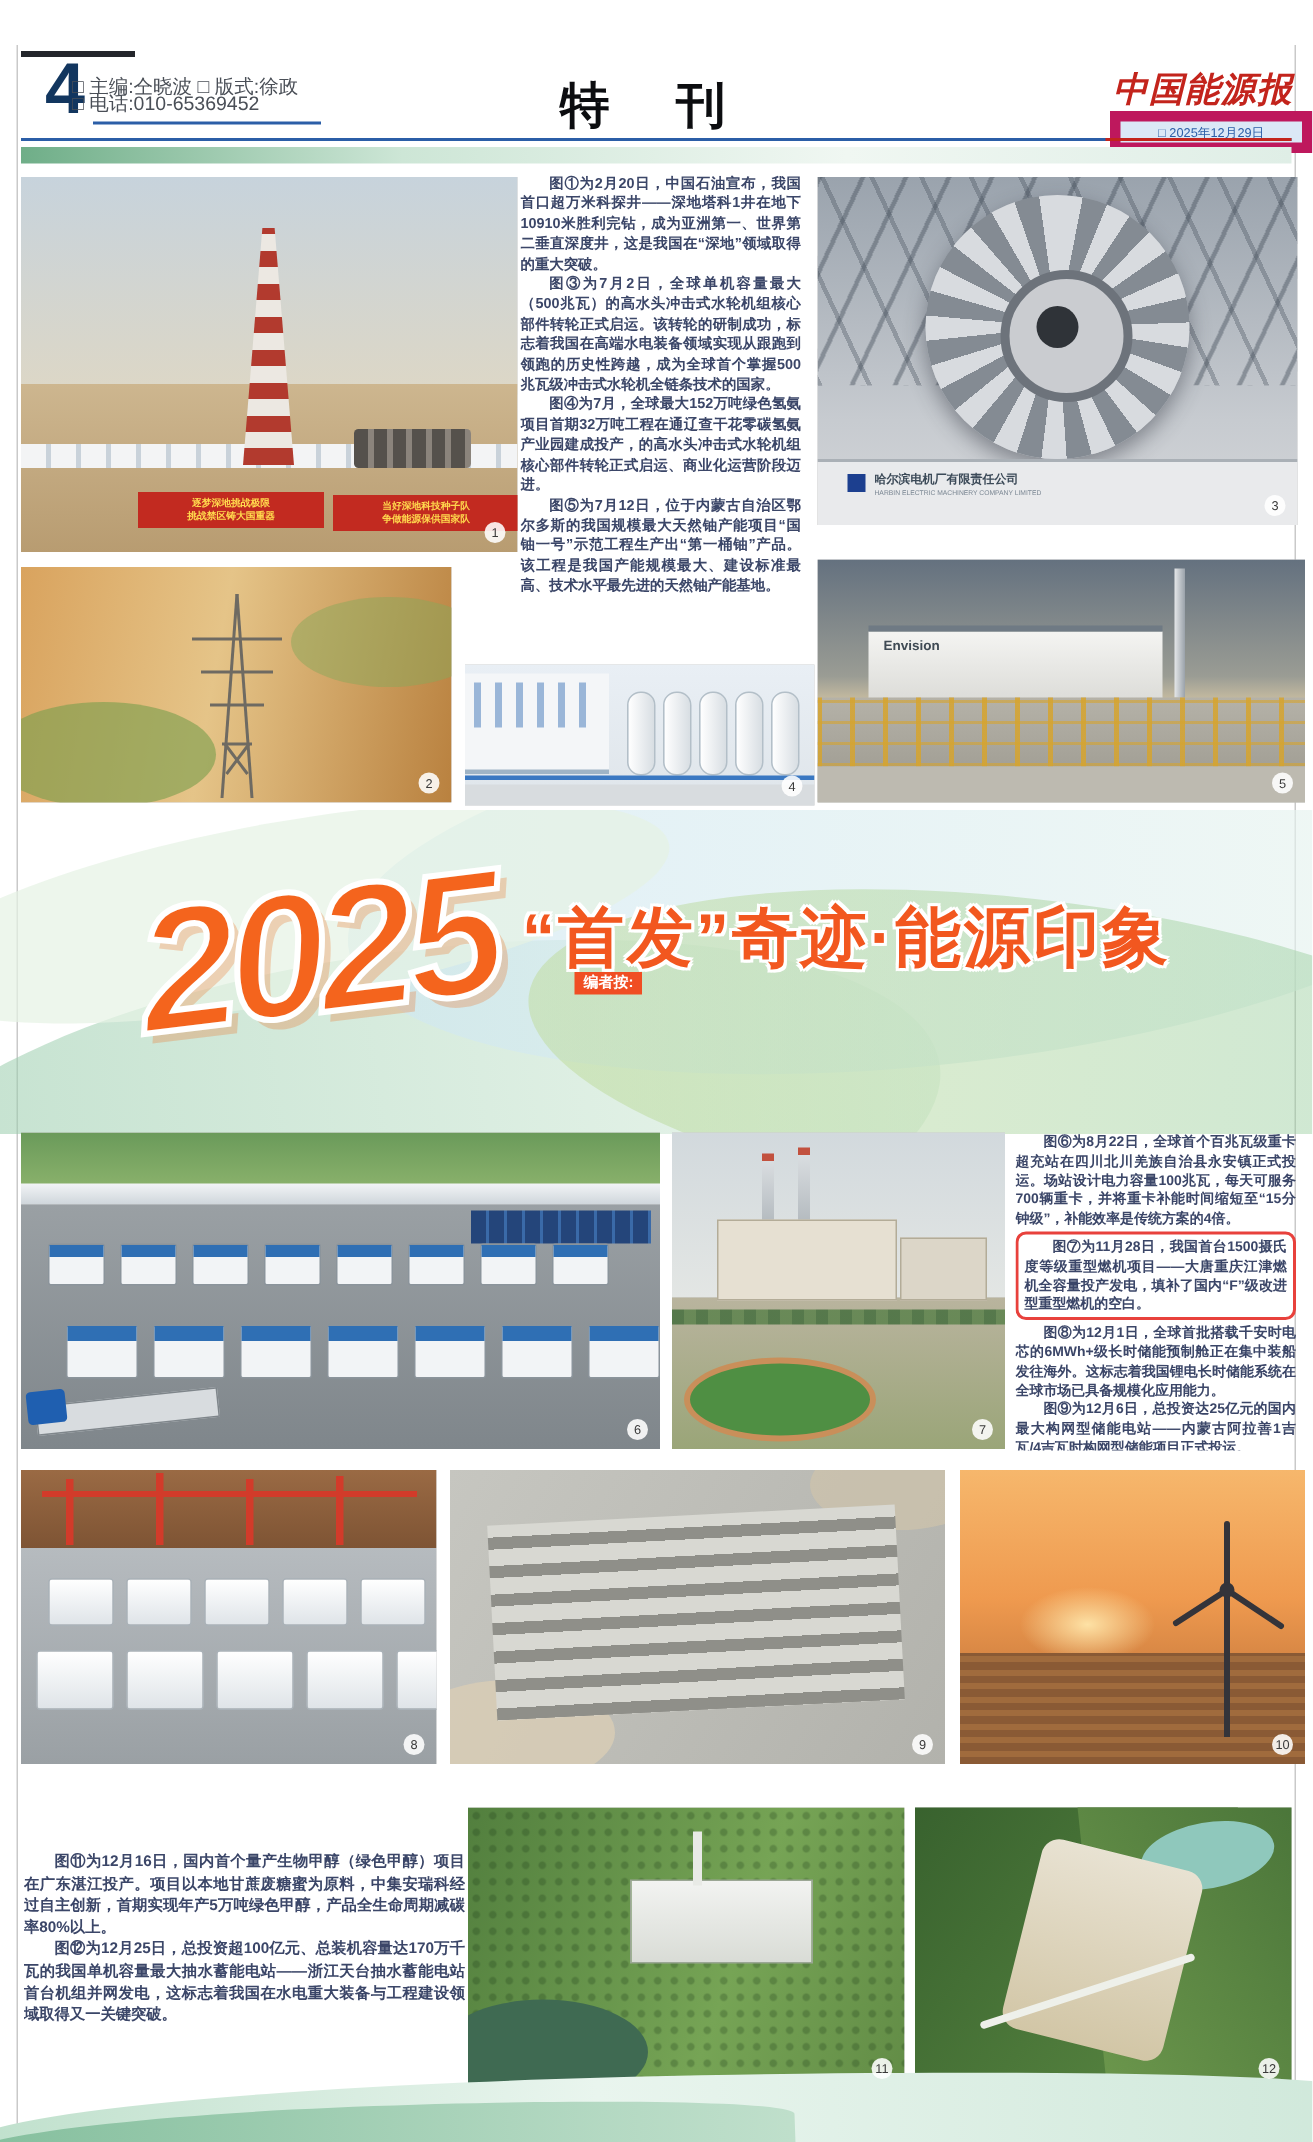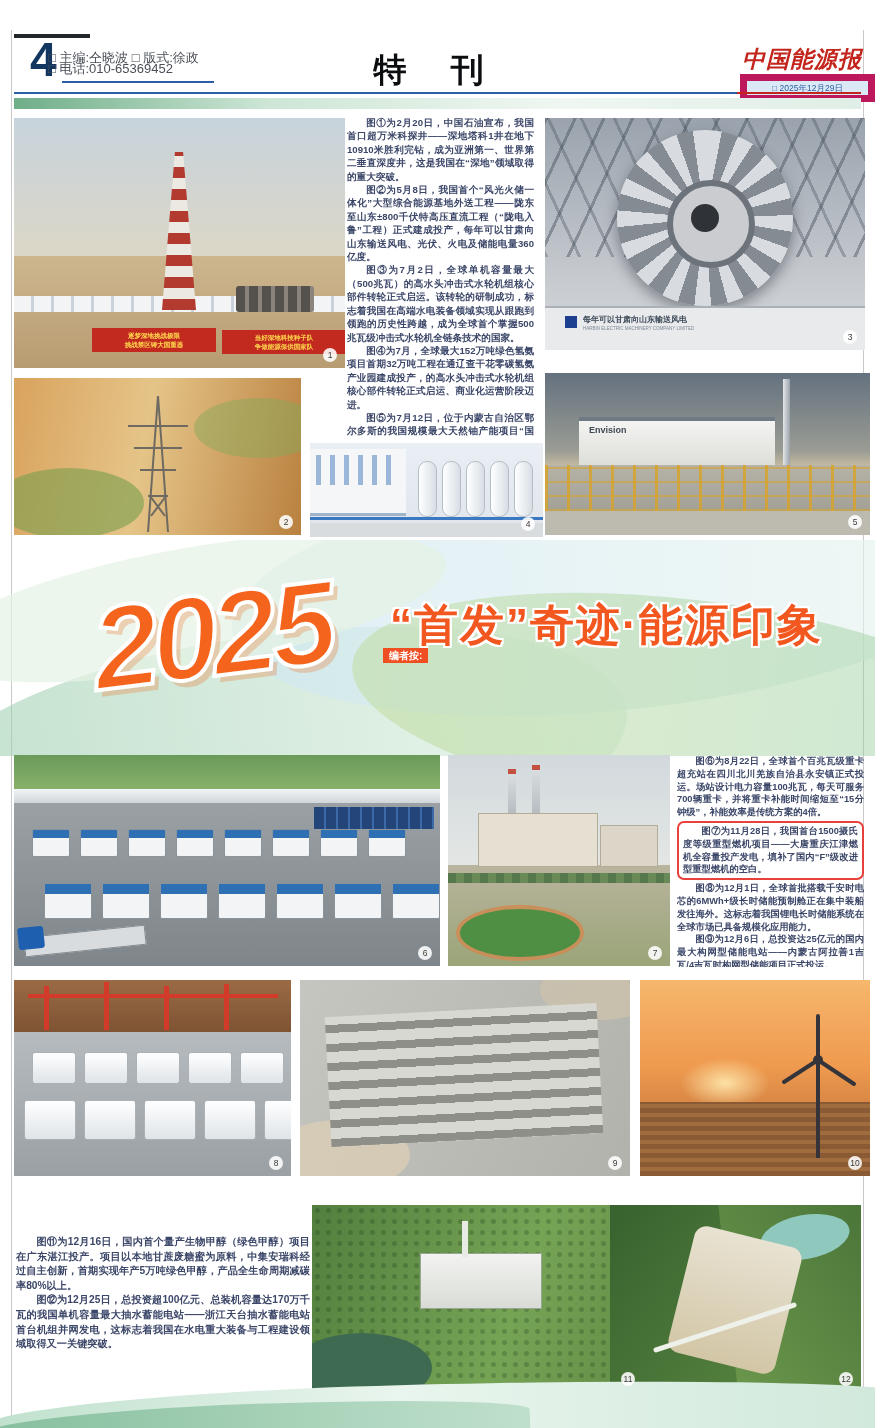--- a/index.html
+++ b/index.html
@@ -35,21 +35,21 @@
   .band{position:absolute;left:0;top:540px;width:875px;height:216px;overflow:hidden;}
   .rb{position:absolute;border-radius:50%;}
   .rb1{left:-90px;top:95px;width:720px;height:250px;background:linear-gradient(90deg,#8fc7a4,#dcefe0);opacity:.55;transform:rotate(-8deg);}
   .rb2{left:230px;top:-70px;width:780px;height:240px;background:linear-gradient(90deg,#cfe7f2,#eaf5ee);opacity:.65;transform:rotate(-6deg);}
   .rb3{left:350px;top:60px;width:680px;height:210px;background:linear-gradient(90deg,#bcd98f,#8cc9a0);opacity:.45;transform:rotate(7deg);}
   .rb4{left:-70px;top:8px;width:520px;height:120px;background:#e6f2e4;opacity:.7;transform:rotate(-10deg);}
   .year2025{position:absolute;left:92px;top:576px;font-size:118px;line-height:1;font-weight:800;font-style:italic;
             letter-spacing:-6px;color:#f4641d;-webkit-text-stroke:4px #ffffff;
             text-shadow:5px 7px 0 rgba(235,120,45,.30);transform:rotate(-7deg);}
   .feat-title{position:absolute;left:348px;top:596px;font-size:44px;font-weight:900;color:#f2571f;letter-spacing:2px;white-space:nowrap;
-              text-shadow:-2px -2px 0 #fff,2px -2px 0 #fff,-2px 2px 0 #fff,2px 2px 0 #fff,0 -2px 0 #fff,0 2px 0 #fff,-2px 0 0 #fff,2px 0 0 #fff;margin-left:42px;}
+              text-shadow:-2px -2px 0 #fff,2px -2px 0 #fff,-2px 2px 0 #fff,2px 2px 0 #fff,0 -2px 0 #fff,0 2px 0 #fff,-2px 0 0 #fff,2px 0 0 #fff;}
   .note-label{position:absolute;left:383px;top:648px;background:#f04e23;color:#fff;font-size:10px;font-weight:700;
               padding:1px 6px;line-height:13px;}
   .note-text{position:absolute;left:352px;top:665px;width:500px;font-size:11.5px;line-height:19px;color:#55504a;
              text-align:justify;text-indent:2em;}
 
   
   .photo{position:absolute;overflow:hidden;background:#c9c9c9;}
   .badge{position:absolute;right:8px;bottom:6px;width:14px;height:14px;border-radius:50%;
          background:rgba(255,255,255,.88);color:#3a3a3a;font-size:8.5px;line-height:14px;text-align:center;z-index:9;}
   .abs{position:absolute;}
@@ -163,21 +163,21 @@
 
   
   .p10{left:640px;top:980px;width:230px;height:196px;}
   .p10 .sky{left:0;top:0;width:100%;height:62%;background:linear-gradient(#f6b76c,#ef9a4f 70%,#d98845);}
   .p10 .sun{left:40px;top:78px;width:90px;height:50px;border-radius:50%;
             background:radial-gradient(closest-side,rgba(255,230,170,.95),rgba(255,200,120,0));}
   .p10 .sea{left:0;top:62%;width:100%;height:38%;
             background:repeating-linear-gradient(0deg,#8a5a35 0 5px,#a06b3d 5px 9px);}
 
   
-  .p11{left:312px;top:1205px;width:291px;height:187px;padding-left:40px;}
+  .p11{left:312px;top:1205px;width:291px;height:187px;}
   .p11 .land{left:0;top:0;width:100%;height:100%;background:linear-gradient(110deg,#527f3e,#76a455 60%,#628c46);}
   .p11 .dots{left:0;top:0;width:100%;height:100%;opacity:.5;
              background:radial-gradient(circle 2px,rgba(25,55,22,.5) 0 2px,transparent 3px);background-size:11px 11px;}
   .p11 .plant{left:108px;top:48px;width:120px;height:54px;background:linear-gradient(#f2f3f1,#d9dcd6);border:1px solid #9aa694;}
   .p11 .ch{left:150px;top:16px;width:6px;height:36px;background:#e8eae6;}
   .p11 .pond{left:-20px;top:128px;width:140px;height:70px;border-radius:50%;background:#3f6a52;}
 
   
   .p12{left:610px;top:1205px;width:251px;height:187px;}
   .p12 .m1{left:-40px;top:-30px;width:240px;height:260px;background:linear-gradient(120deg,#335c2b,#5c8a43);transform:rotate(8deg);}
@@ -221,21 +221,20 @@
     <div class="rb rb2"></div>
     <div class="rb rb3"></div>
     <div class="rb rb4"></div>
   </div>
   <div class="year2025">2025</div>
   <div class="feat-title">“首发”奇迹·能源印象</div>
   <div class="note-label">编者按:</div>
 
   <div class="col col-top">
     <p>图①为2月20日，中国石油宣布，我国首口超万米科探井——深地塔科1井在地下10910米胜利完钻，成为亚洲第一、世界第二垂直深度井，这是我国在“深地”领域取得的重大突破。</p>
-    <p>图②为5月8日，我国首个“风光火储一体化”大型综合能源基地外送工程——陇东至山东±800千伏特高压直流工程（“陇电入鲁”工程）正式建成投产，每年可以甘肃向山东输送风电、光伏、火电及储能电量360亿度。</p>
     <p>图③为7月2日，全球单机容量最大（500兆瓦）的高水头冲击式水轮机组核心部件转轮正式启运。该转轮的研制成功，标志着我国在高端水电装备领域实现从跟跑到领跑的历史性跨越，成为全球首个掌握500兆瓦级冲击式水轮机全链条技术的国家。</p>
     <p>图④为7月，全球最大152万吨绿色氢氨项目首期32万吨工程在通辽查干花零碳氢氨产业园建成投产，的高水头冲击式水轮机组核心部件转轮正式启运、商业化运营阶段迈进。</p>
     <p>图⑤为7月12日，位于内蒙古自治区鄂尔多斯的我国规模最大天然铀产能项目“国铀一号”示范工程生产出“第一桶铀”产品。该工程是我国产能规模最大、建设标准最高、技术水平最先进的天然铀产能基地。</p>
   </div>
 
   <div class="col col-right">
     <p>图⑥为8月22日，全球首个百兆瓦级重卡超充站在四川北川羌族自治县永安镇正式投运。场站设计电力容量100兆瓦，每天可服务700辆重卡，并将重卡补能时间缩短至“15分钟级”，补能效率是传统方案的4倍。</p>
     <div class="hl">
       <p>图⑦为11月28日，我国首台1500摄氏度等级重型燃机项目——大唐重庆江津燃机全容量投产发电，填补了国内“F”级改进型重型燃机的空白。</p>
     </div>
@@ -285,21 +284,21 @@
   </div>
 
   <div class="photo p3">
     <div class="abs roof"></div>
     <div class="abs truss"></div>
     <div class="abs wheel"></div>
     <div class="abs hub"></div>
     <div class="abs hole"></div>
     <div class="abs truckband"></div>
     <div class="abs logo"></div>
-    <div class="abs tcn">每年可以甘肃向山东输送风电</div>
+    <div class="abs tcn">哈尔滨电机厂有限责任公司</div>
     <div class="abs ten">HARBIN ELECTRIC MACHINERY COMPANY LIMITED</div>
     <div class="badge">3</div>
   </div>
 
   <div class="photo p4">
     <div class="abs sky"></div>
     <div class="abs bld"></div>
     <div class="abs win"></div>
     <div class="abs tank" style="left:108px;"></div>
     <div class="abs tank" style="left:132px;"></div>

